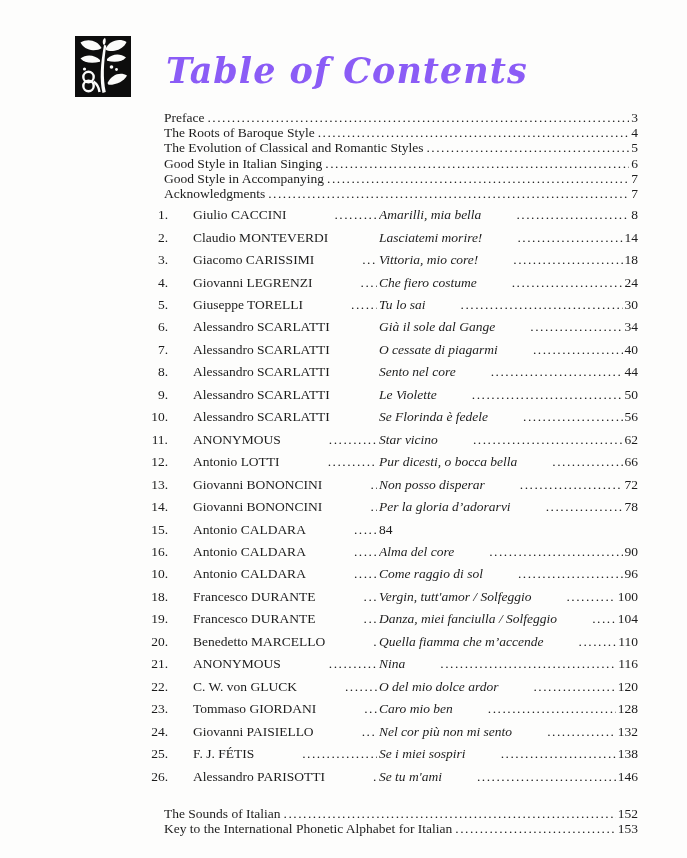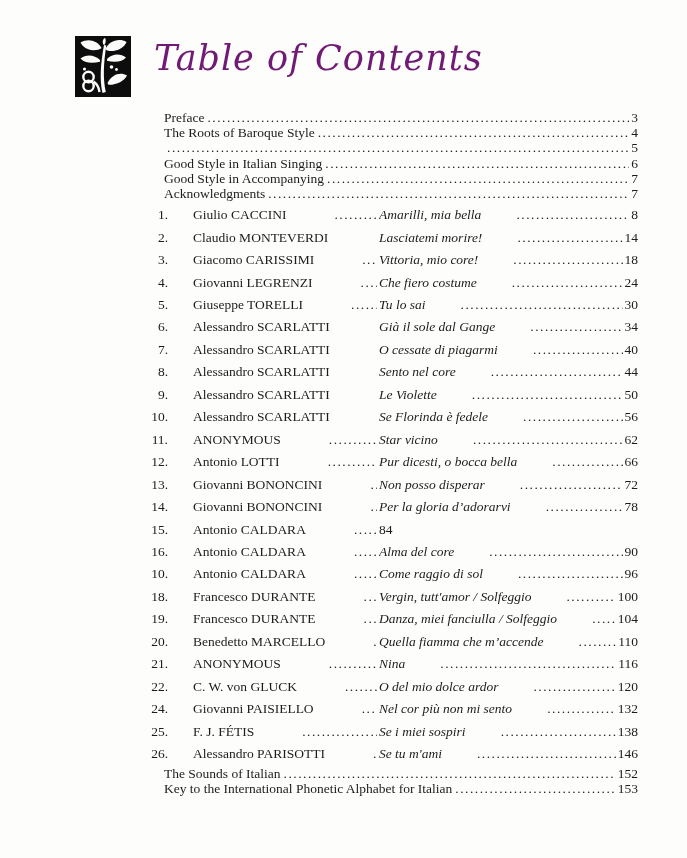--- a/index.html
+++ b/index.html
@@ -4,33 +4,33 @@
 <style>
   html,body{margin:0;padding:0;background:#e8e8e8;}
   .page{
     position:relative;width:687px;height:858px;margin:0 auto;
     background:#fdfdfc;color:#1c1c1c;overflow:hidden;
     font-family:"Liberation Serif",serif;
   }
   .ornament{position:absolute;left:75px;top:36px;width:56px;height:61px;}
   .ornament svg{display:block;width:100%;height:100%;}
   .main-title{
-    position:absolute;left:150px;top:34px;margin:4px;
-    font-family:"DejaVu Serif",serif;font-style:italic;font-weight:400;
-    font-size:35px;letter-spacing:1px;color:#701a75;
+    position:absolute;left:150px;top:34px;margin:16px;
+    font-family:"DejaVu Serif",serif;font-style:italic;font-weight:700;
+    font-size:35px;letter-spacing:1px;color:#8b5cf6;
   }
   .content{
     position:absolute;left:138px;right:49px;top:110px;
     font-size:13.5px;
   }
   .row{display:flex;align-items:baseline;}
   .fm-row{line-height:15.2px;padding-left:26px;}
   .song-row{line-height:22.45px;}
   #songs{margin-top:3px;}
-  #back-matter{margin-top:0;font-family:Liberation Serif, serif;}
+  #back-matter{margin-top:18px;font-family:Liberation Serif, serif;}
   .num{flex:none;width:30px;text-align:right;margin-right:25px;}
   .composer-cell{flex:none;width:186px;display:flex;align-items:center;overflow:hidden;gap:45px;}
   .title-cell{flex:1;display:flex;align-items:baseline;overflow:hidden;gap:32px;}
   .label,.composer{white-space:nowrap;}
   .song-title{font-style:italic;white-space:nowrap;}
   .leader{flex:1;overflow:hidden;white-space:nowrap;margin:0 2px 0 3px;}
   .leader::after{
     content:"..........................................................................................................................................................................................................";
     letter-spacing:1.5px;color:#222;
   }
@@ -83,20 +83,21 @@
     <span class="pageno">3</span>
   </div>
 
   <div class="row fm-row">
     <span class="label">The Roots of Baroque Style</span>
     <span class="leader"></span>
     <span class="pageno">4</span>
   </div>
 
   <div class="row fm-row">
+    <span class="label">The Evolution of Classical and Romantic Styles</span>
     <span class="leader"></span>
     <span class="pageno">5</span>
   </div>
 
   <div class="row fm-row">
     <span class="label">Good Style in Italian Singing</span>
     <span class="leader"></span>
     <span class="pageno">6</span>
   </div>
 
@@ -388,20 +389,32 @@
       <span class="composer">C. W. von GLUCK</span>
       <span class="leader"></span>
     </span>
     <span class="title-cell">
       <span class="song-title">O del mio dolce ardor</span>
       <span class="leader"></span>
     </span>
     <span class="pageno">120</span>
   </div>
 
+  <div class="row song-row">
+    <span class="num">23.</span>
+    <span class="composer-cell">
+      <span class="composer">Tommaso GIORDANI</span>
+      <span class="leader"></span>
+    </span>
+    <span class="title-cell">
+      <span class="song-title">Caro mio ben</span>
+      <span class="leader"></span>
+    </span>
+    <span class="pageno">128</span>
+  </div>
 
   <div class="row song-row">
     <span class="num">24.</span>
     <span class="composer-cell">
       <span class="composer">Giovanni PAISIELLO</span>
       <span class="leader"></span>
     </span>
     <span class="title-cell">
       <span class="song-title">Nel cor più non mi sento</span>
       <span class="leader"></span>

